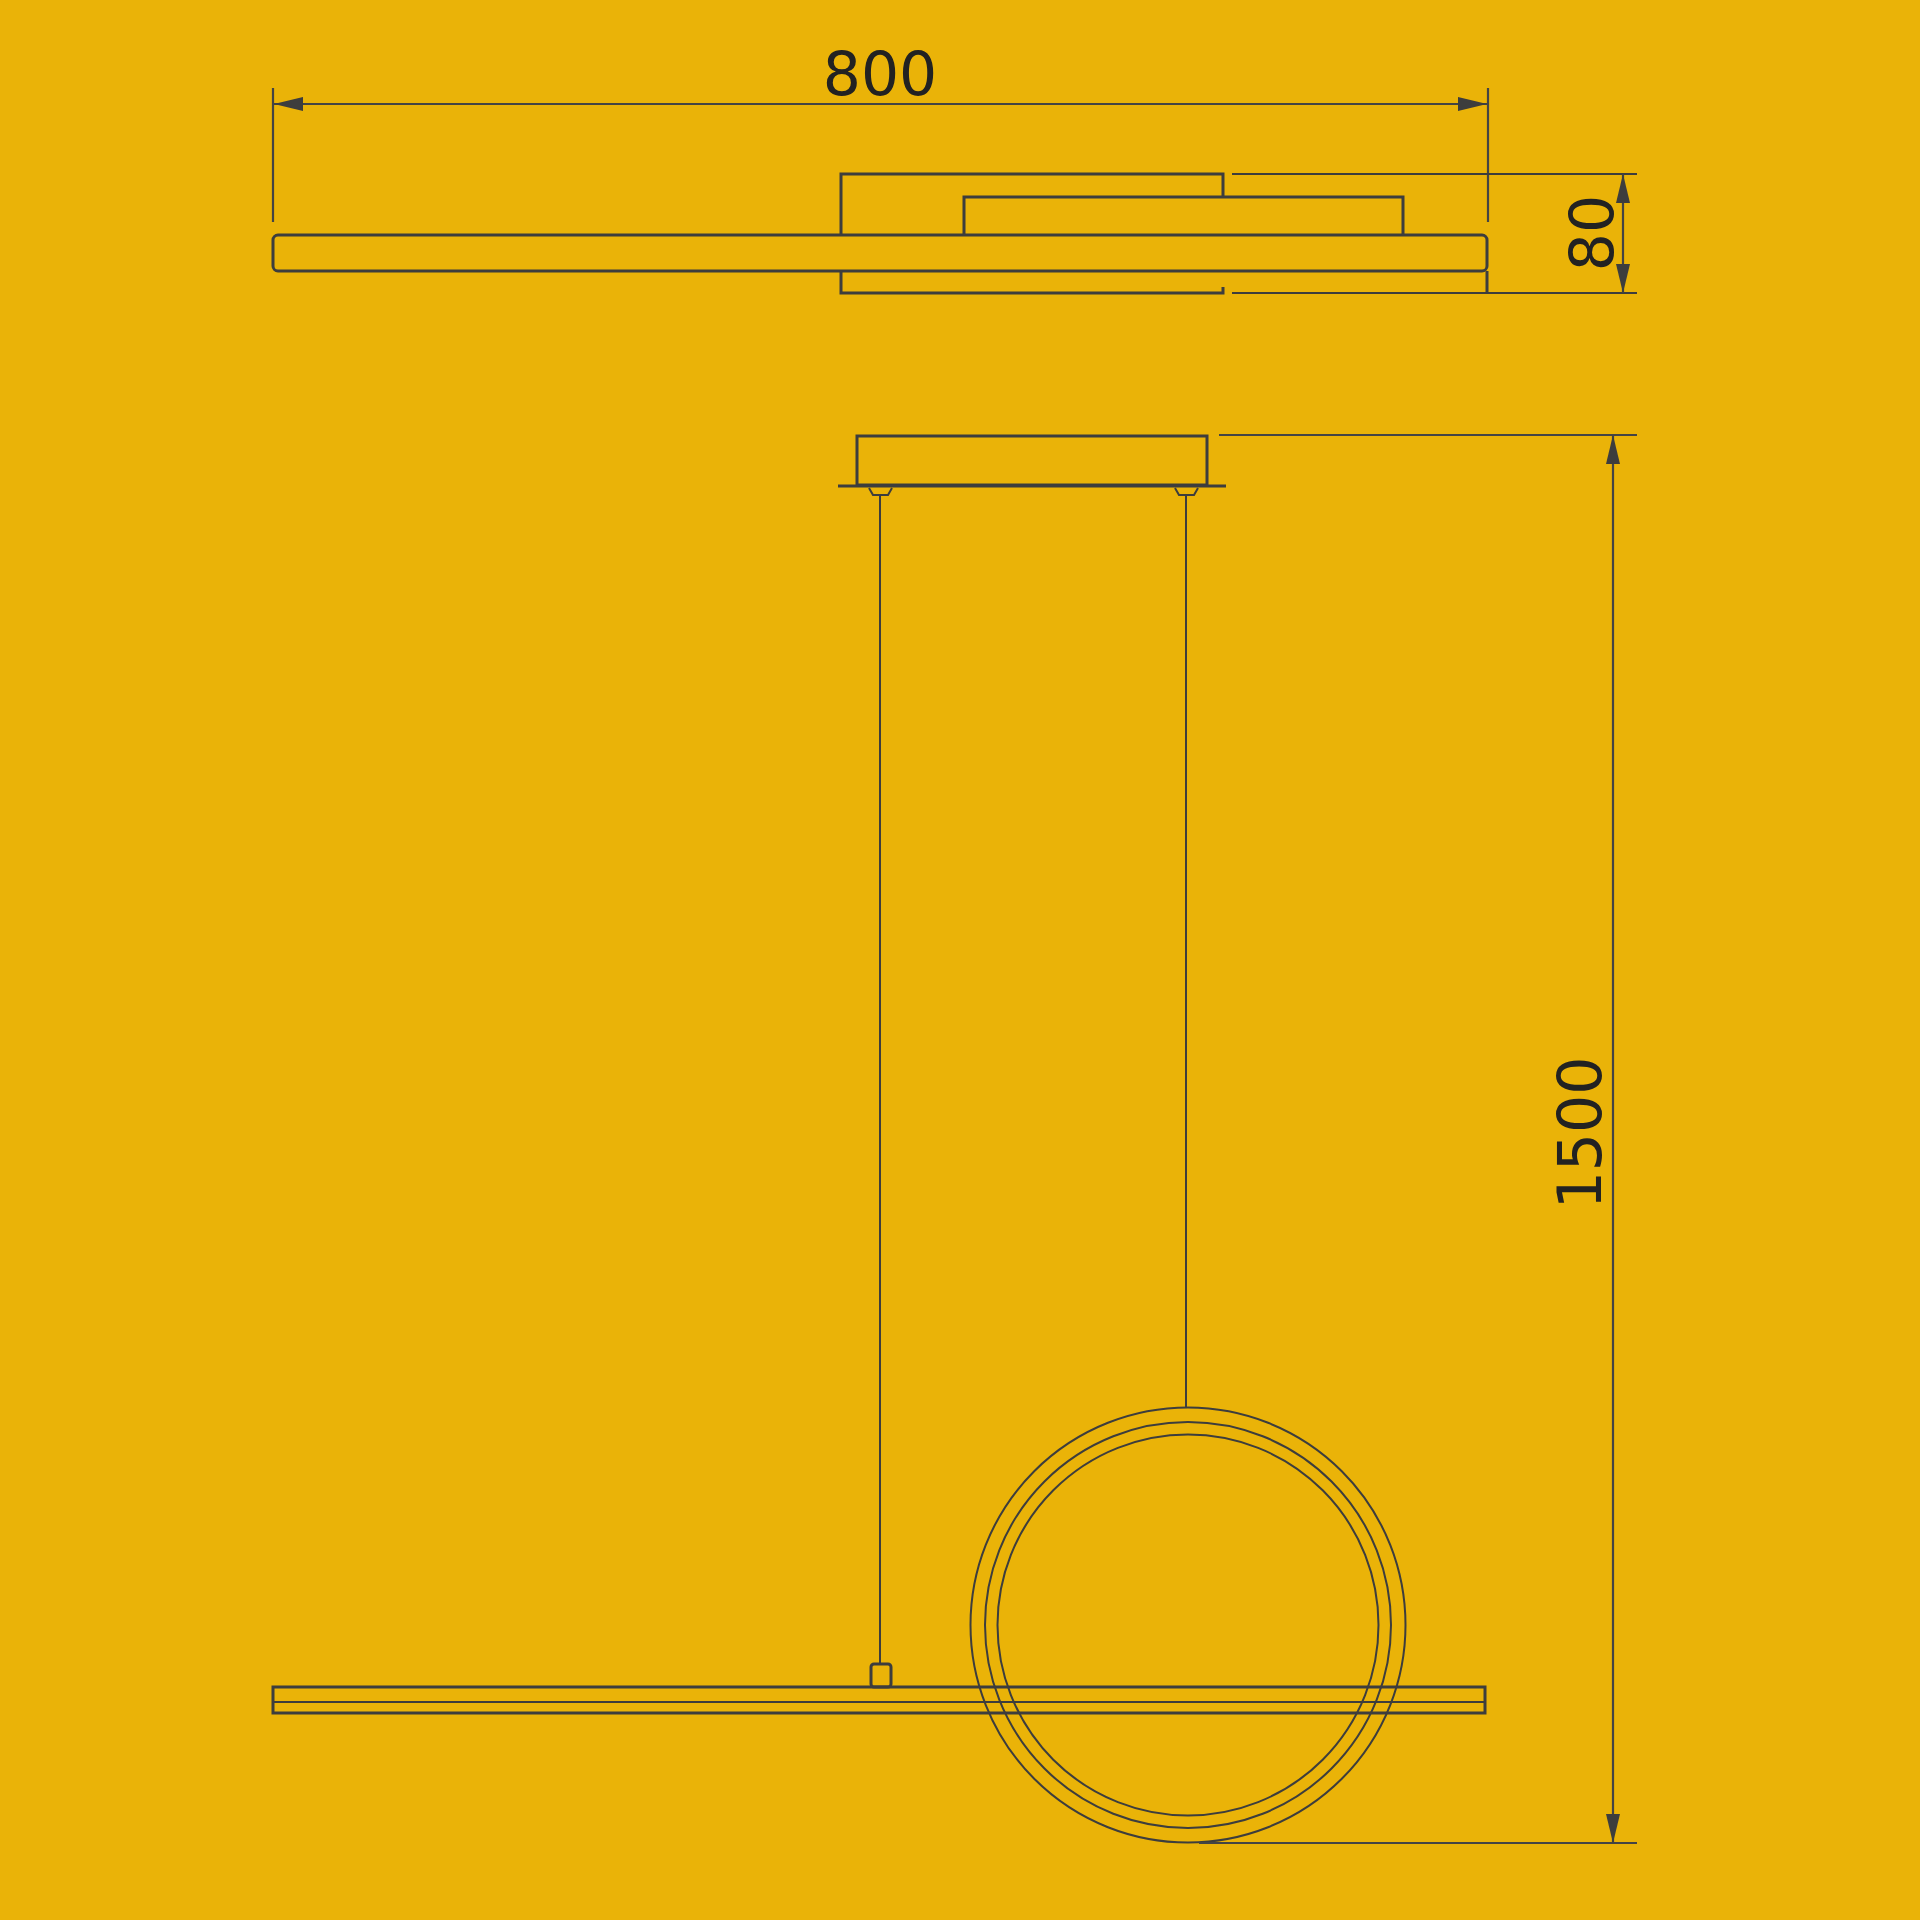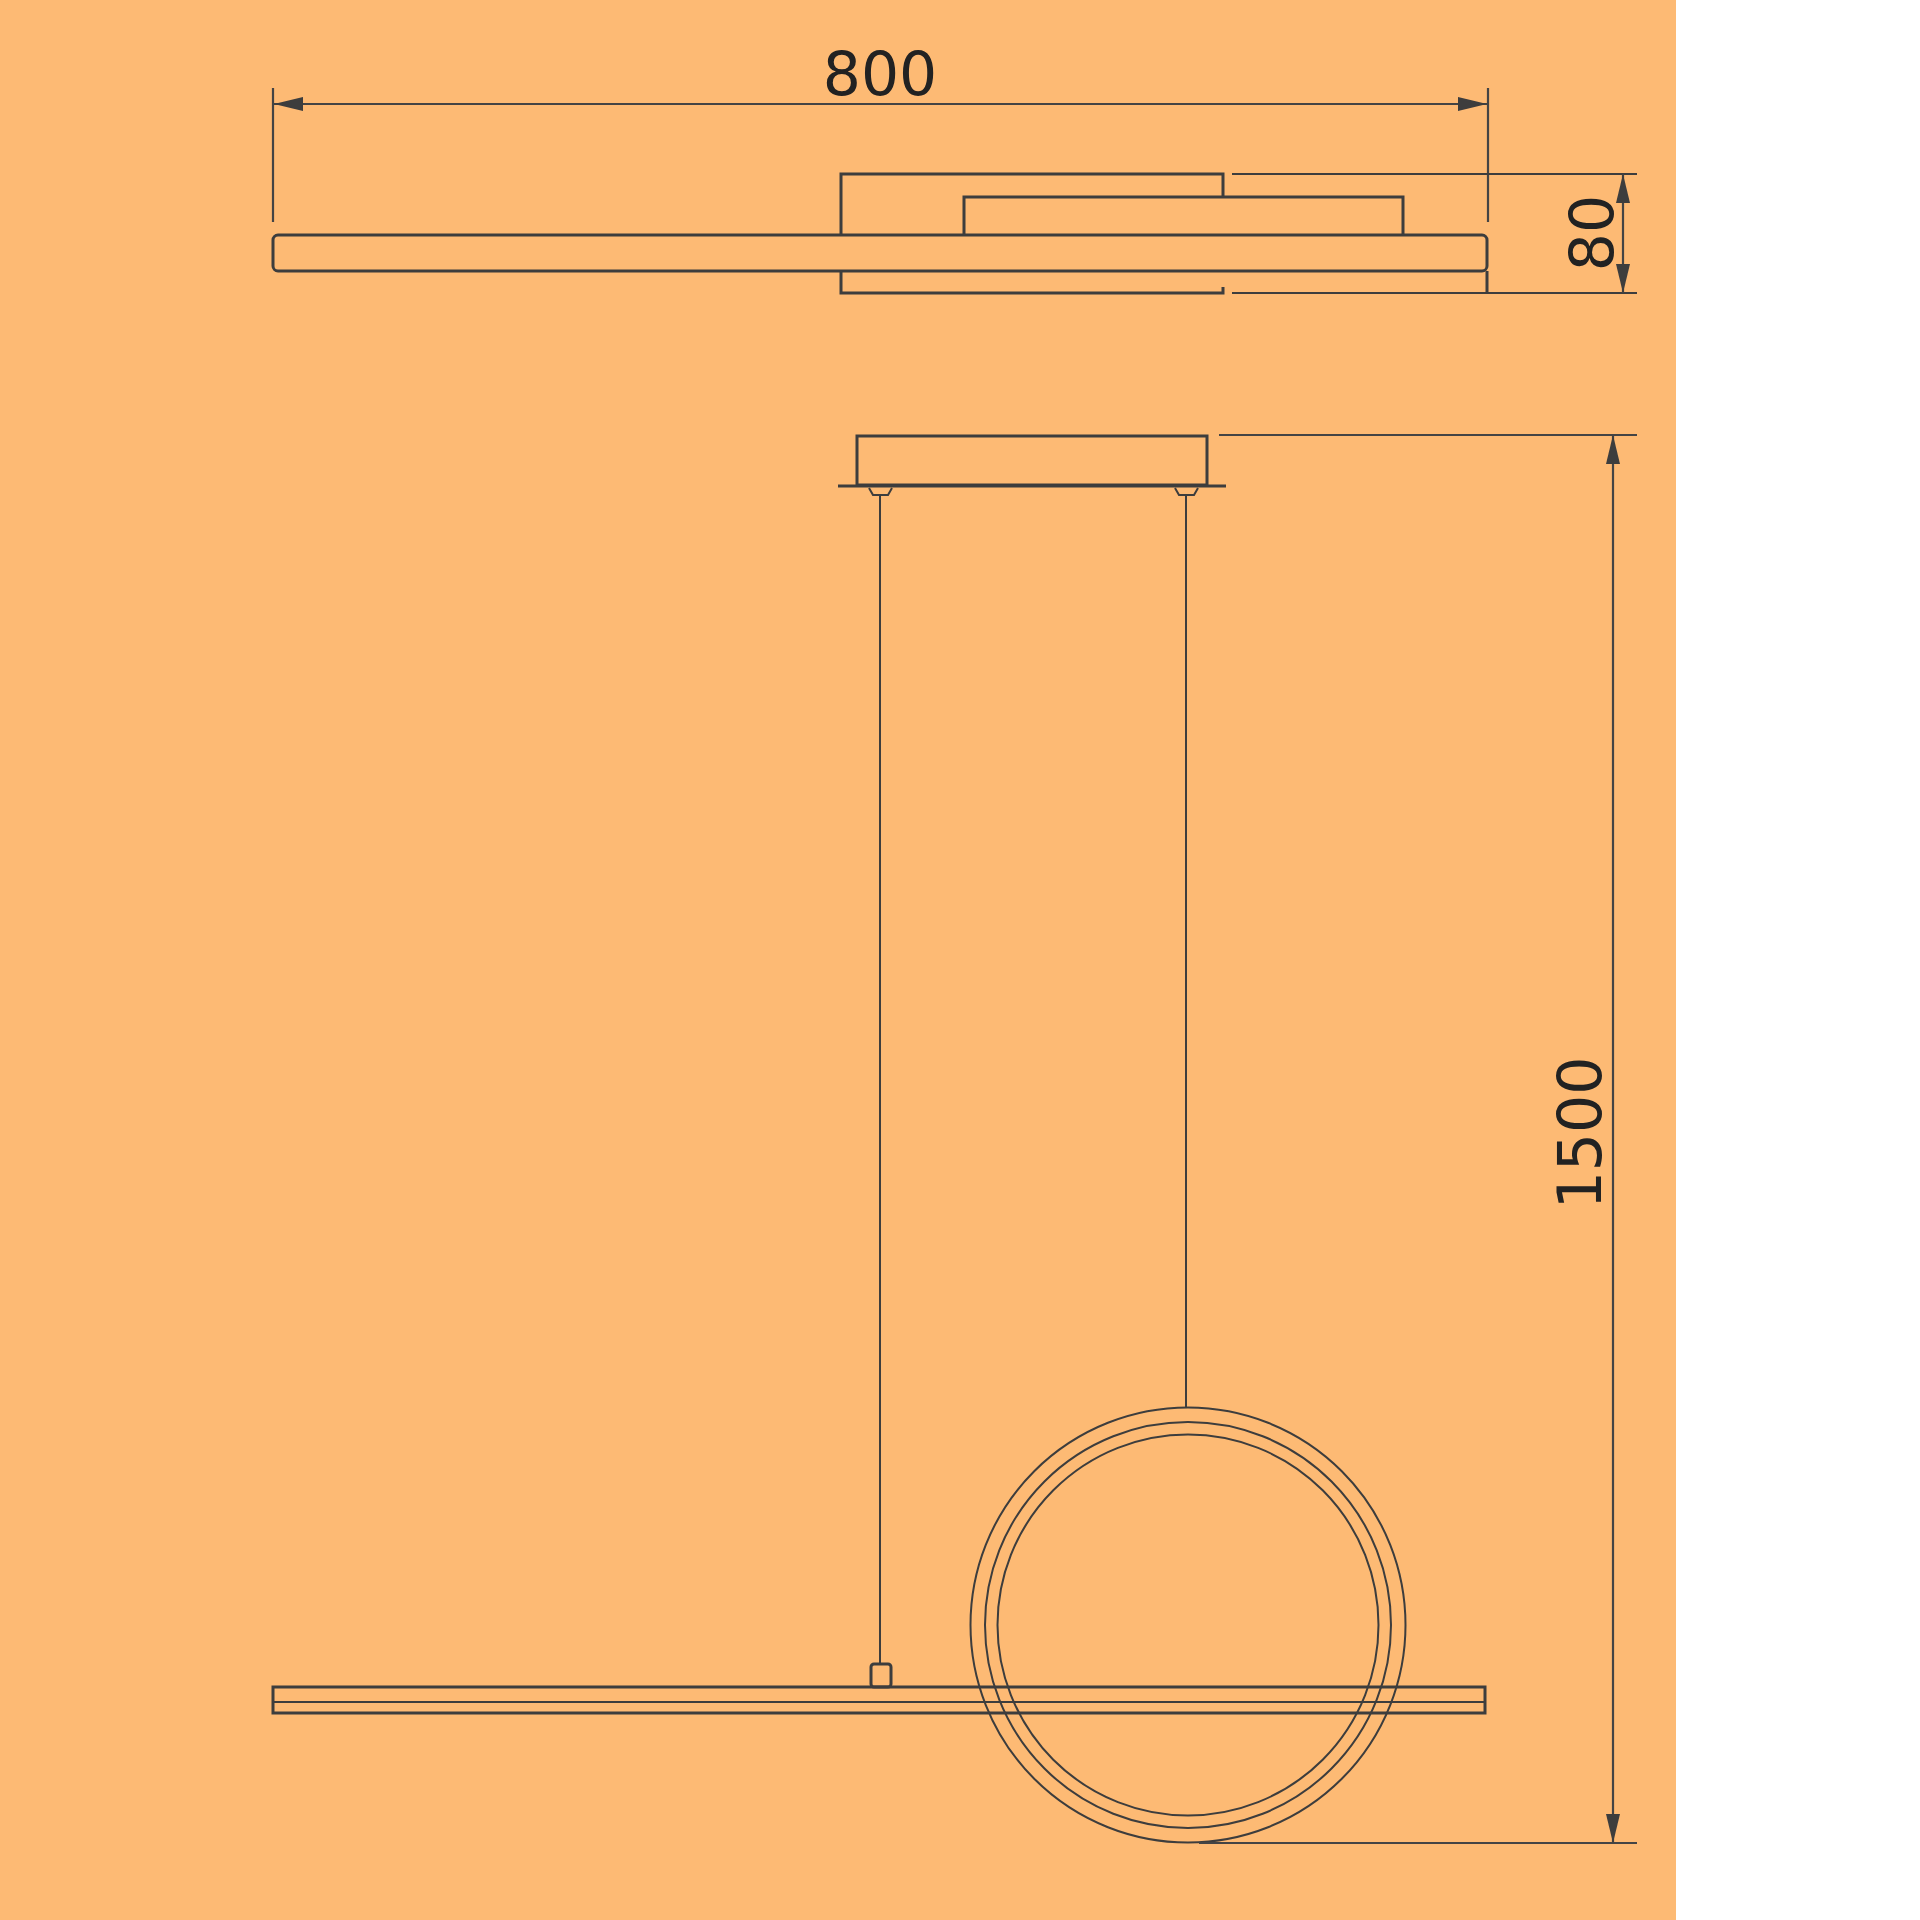--- a/index.html
+++ b/index.html
@@ -2,23 +2,23 @@
 <html><head>
 <meta charset="utf-8">
 <style>
   html, body {
     margin: 0;
     padding: 0;
     background: #ffffff;
   }
   .canvas {
     position: relative;
-    width: 1676px;
+    width: 1920px;
     height: 1920px;
-    background: #fdba74;
+    background: #eab308;
     font-family: "DejaVu Sans", "Liberation Sans", sans-serif;
   }
   svg text {
     font-family: "DejaVu Sans", "Liberation Sans", sans-serif;
     fill: #222222;
   }
   .obj {
     stroke: #3d3d3d;
     stroke-width: 3;
     fill: none;

